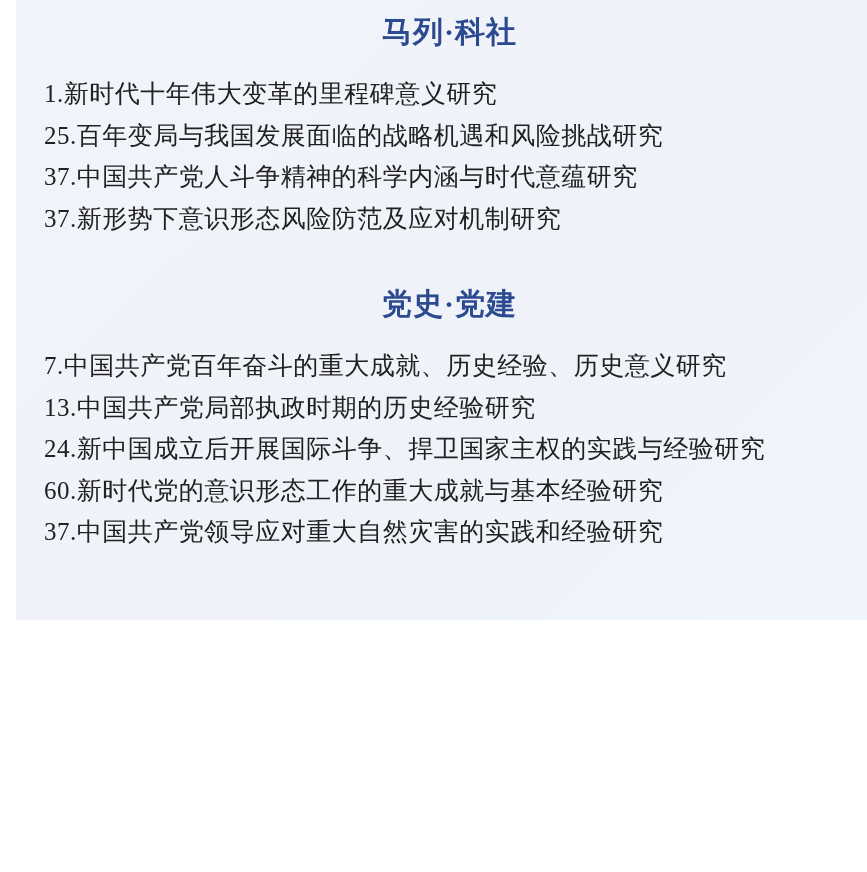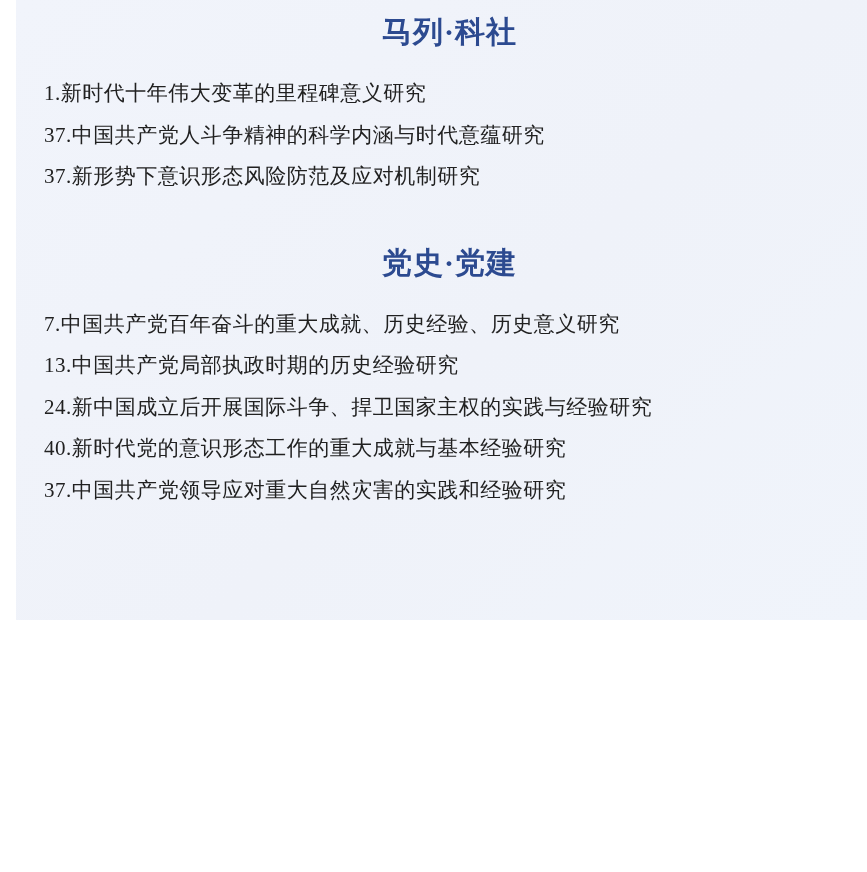--- a/index.html
+++ b/index.html
@@ -28,45 +28,46 @@
     padding-top: 14px;
   }
   .topic-section + .topic-section .section-title {
     margin-top: 47px;
   }
   .topic-list {
     margin-top: 23px;
     padding: 0 20px 0 28px;
   }
   .topic-item {
-    font-size: 21px;
+    font-size: 25px;
     line-height: 41.5px;
     letter-spacing: 0.5px;
     white-space: nowrap;
   }
 </style>
 </head>
 <body>
 
 <div class="page" style="background-color: rgb(240, 243, 250);">
 
   <section class="topic-section">
     <h2 class="section-title" style="color: rgb(44, 74, 144);">马列·科社</h2>
     <div class="topic-list">
       <div class="topic-item" style="color: rgb(33, 33, 33);">1.新时代十年伟大变革的里程碑意义研究</div>
+      <div class="topic-item" style="color: rgb(33, 33, 33);">25.百年变局与我国发展面临的战略机遇和风险挑战研究</div>
       <div class="topic-item" style="color: rgb(33, 33, 33);">37.中国共产党人斗争精神的科学内涵与时代意蕴研究</div>
       <div class="topic-item" style="color: rgb(33, 33, 33);">37.新形势下意识形态风险防范及应对机制研究</div>
     </div>
   </section>
 
   <section class="topic-section">
     <h2 class="section-title" style="color: rgb(44, 74, 144);">党史·党建</h2>
     <div class="topic-list">
       <div class="topic-item" style="color: rgb(33, 33, 33);">7.中国共产党百年奋斗的重大成就、历史经验、历史意义研究</div>
       <div class="topic-item" style="color: rgb(33, 33, 33);">13.中国共产党局部执政时期的历史经验研究</div>
       <div class="topic-item" style="color: rgb(33, 33, 33);">24.新中国成立后开展国际斗争、捍卫国家主权的实践与经验研究</div>
-      <div class="topic-item" style="color: rgb(33, 33, 33);">40.新时代党的意识形态工作的重大成就与基本经验研究</div>
+      <div class="topic-item" style="color: rgb(33, 33, 33);">60.新时代党的意识形态工作的重大成就与基本经验研究</div>
       <div class="topic-item" style="color: rgb(33, 33, 33);">37.中国共产党领导应对重大自然灾害的实践和经验研究</div>
     </div>
   </section>
 
 
 </div>
 
 </body></html>

